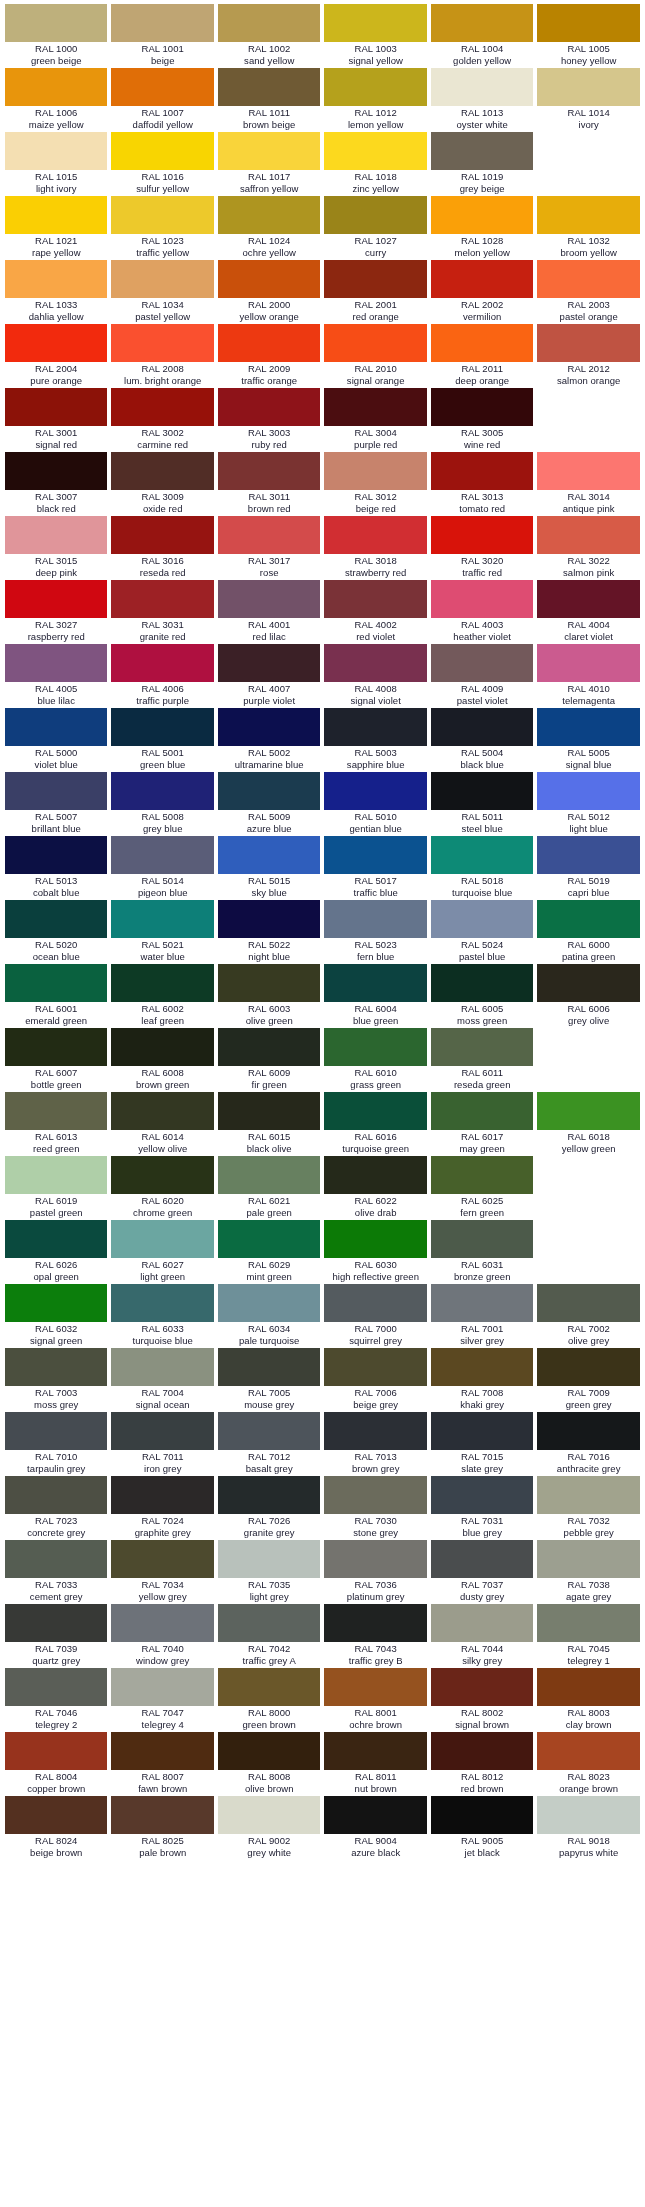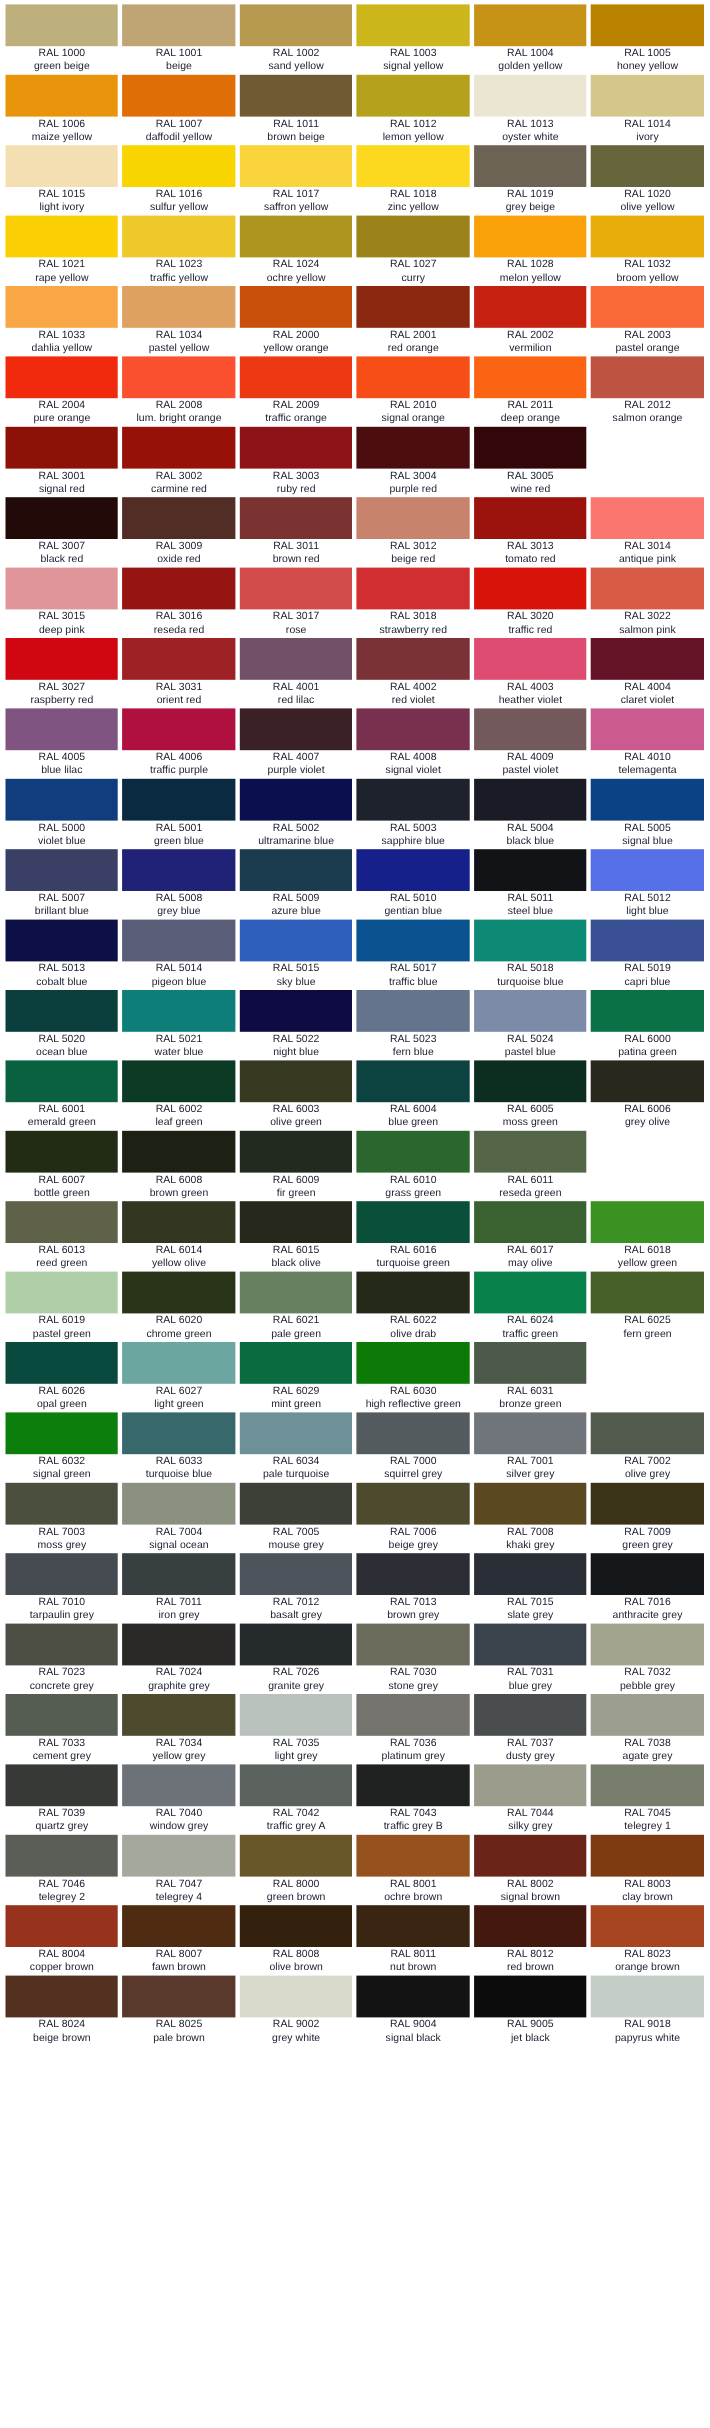--- a/index.html
+++ b/index.html
@@ -169,27 +169,20 @@
           <span class="cname">zinc yellow</span>
         </div>
       </div>
       <div class="ral-cell">
         <div class="swatch" style="background-color: rgb(109, 99, 84);"></div>
         <div class="caption">
           <span class="code">RAL 1019</span>
           <span class="cname">grey beige</span>
         </div>
       </div>
-      <div class="ral-cell">
-        <div class="swatch" style="background-color: rgb(103, 101, 60);"></div>
-        <div class="caption">
-          <span class="code">RAL 1020</span>
-          <span class="cname">olive yellow</span>
-        </div>
-      </div>
     </div>
     <div class="ral-row">
       <div class="ral-cell">
         <div class="swatch" style="background-color: rgb(250, 207, 3);"></div>
         <div class="caption">
           <span class="code">RAL 1021</span>
           <span class="cname">rape yellow</span>
         </div>
       </div>
       <div class="ral-cell">
@@ -446,21 +439,21 @@
         <div class="swatch" style="background-color: rgb(208, 7, 17);"></div>
         <div class="caption">
           <span class="code">RAL 3027</span>
           <span class="cname">raspberry red</span>
         </div>
       </div>
       <div class="ral-cell">
         <div class="swatch" style="background-color: rgb(157, 33, 37);"></div>
         <div class="caption">
           <span class="code">RAL 3031</span>
-          <span class="cname">orient red</span>
+          <span class="cname">granite red</span>
         </div>
       </div>
       <div class="ral-cell">
         <div class="swatch" style="background-color: rgb(114, 81, 104);"></div>
         <div class="caption">
           <span class="code">RAL 4001</span>
           <span class="cname">red lilac</span>
         </div>
       </div>
       <div class="ral-cell">
@@ -812,21 +805,21 @@
         <div class="swatch" style="background-color: rgb(10, 79, 57);"></div>
         <div class="caption">
           <span class="code">RAL 6016</span>
           <span class="cname">turquoise green</span>
         </div>
       </div>
       <div class="ral-cell">
         <div class="swatch" style="background-color: rgb(57, 98, 48);"></div>
         <div class="caption">
           <span class="code">RAL 6017</span>
-          <span class="cname">may olive</span>
+          <span class="cname">may green</span>
         </div>
       </div>
       <div class="ral-cell">
         <div class="swatch" style="background-color: rgb(59, 146, 34);"></div>
         <div class="caption">
           <span class="code">RAL 6018</span>
           <span class="cname">yellow green</span>
         </div>
       </div>
     </div>
@@ -853,27 +846,20 @@
         </div>
       </div>
       <div class="ral-cell">
         <div class="swatch" style="background-color: rgb(37, 41, 26);"></div>
         <div class="caption">
           <span class="code">RAL 6022</span>
           <span class="cname">olive drab</span>
         </div>
       </div>
       <div class="ral-cell">
-        <div class="swatch" style="background-color: rgb(9, 129, 75);"></div>
-        <div class="caption">
-          <span class="code">RAL 6024</span>
-          <span class="cname">traffic green</span>
-        </div>
-      </div>
-      <div class="ral-cell">
         <div class="swatch" style="background-color: rgb(71, 96, 42);"></div>
         <div class="caption">
           <span class="code">RAL 6025</span>
           <span class="cname">fern green</span>
         </div>
       </div>
     </div>
     <div class="ral-row">
       <div class="ral-cell">
         <div class="swatch" style="background-color: rgb(10, 74, 62);"></div>
@@ -1282,21 +1268,21 @@
         <div class="swatch" style="background-color: rgb(217, 218, 203);"></div>
         <div class="caption">
           <span class="code">RAL 9002</span>
           <span class="cname">grey white</span>
         </div>
       </div>
       <div class="ral-cell">
         <div class="swatch" style="background-color: rgb(19, 19, 19);"></div>
         <div class="caption">
           <span class="code">RAL 9004</span>
-          <span class="cname">signal black</span>
+          <span class="cname">azure black</span>
         </div>
       </div>
       <div class="ral-cell">
         <div class="swatch" style="background-color: rgb(12, 12, 12);"></div>
         <div class="caption">
           <span class="code">RAL 9005</span>
           <span class="cname">jet black</span>
         </div>
       </div>
       <div class="ral-cell">

